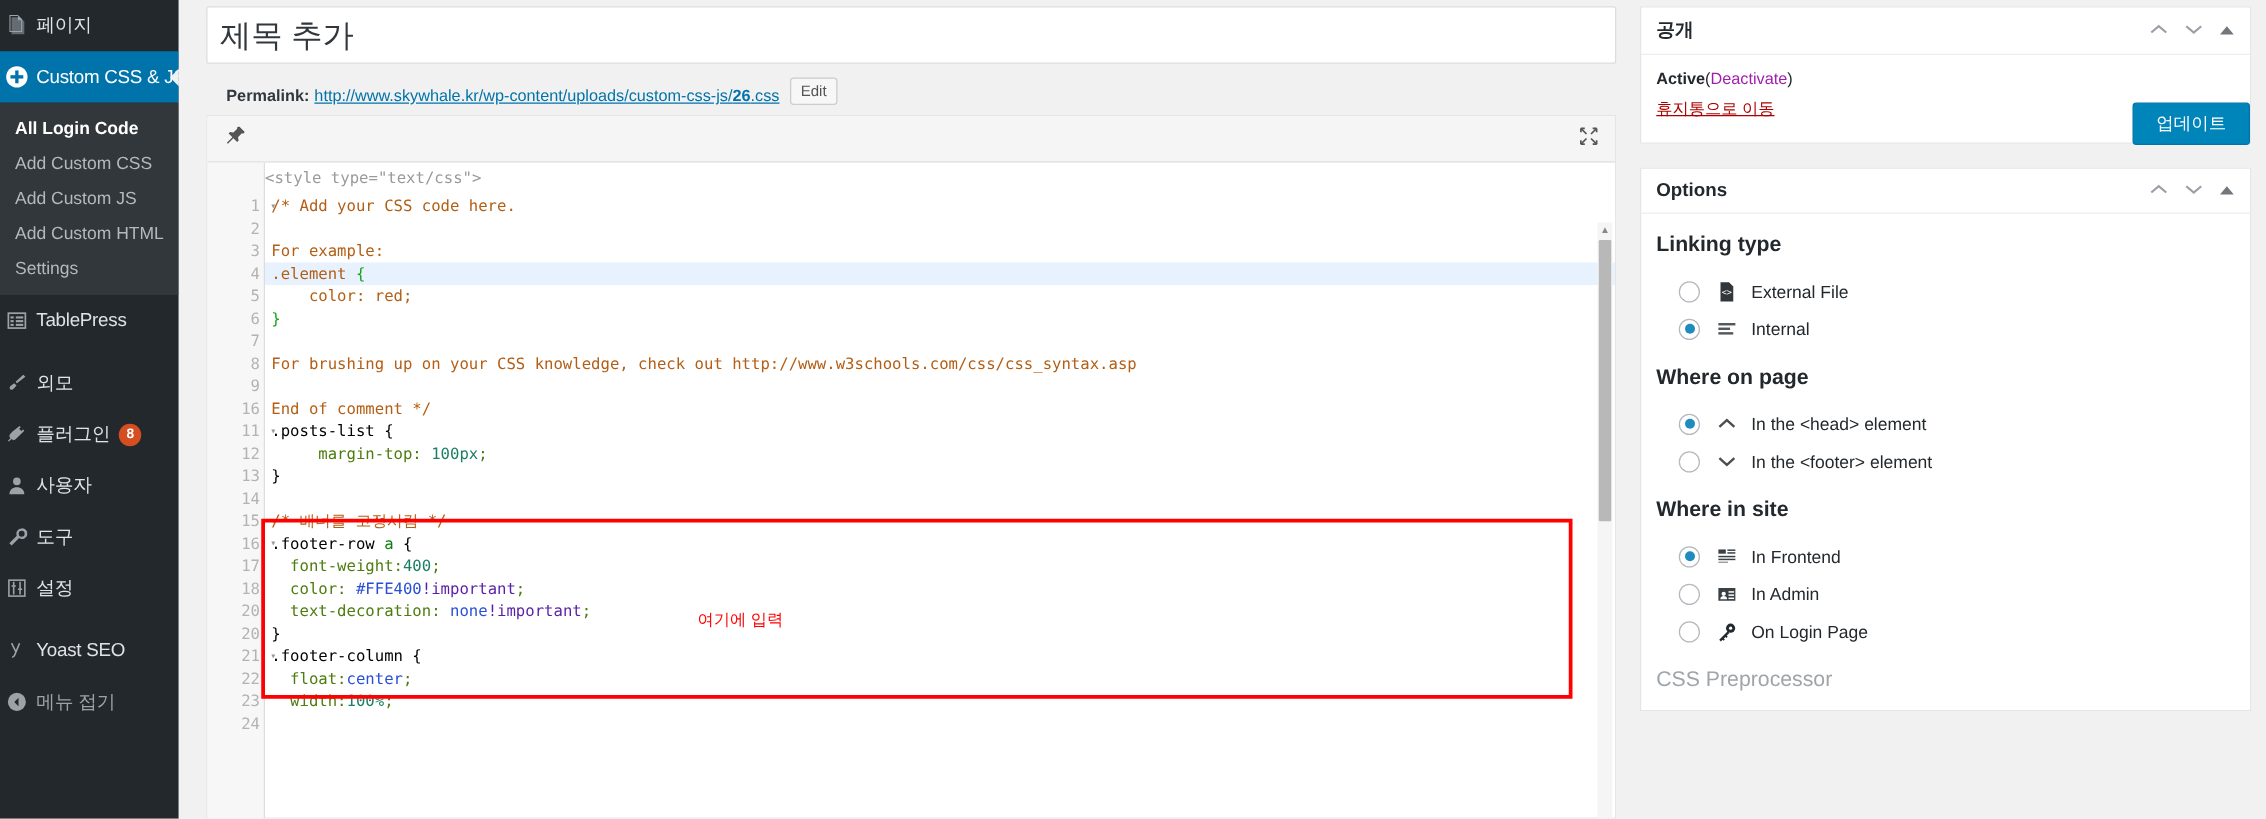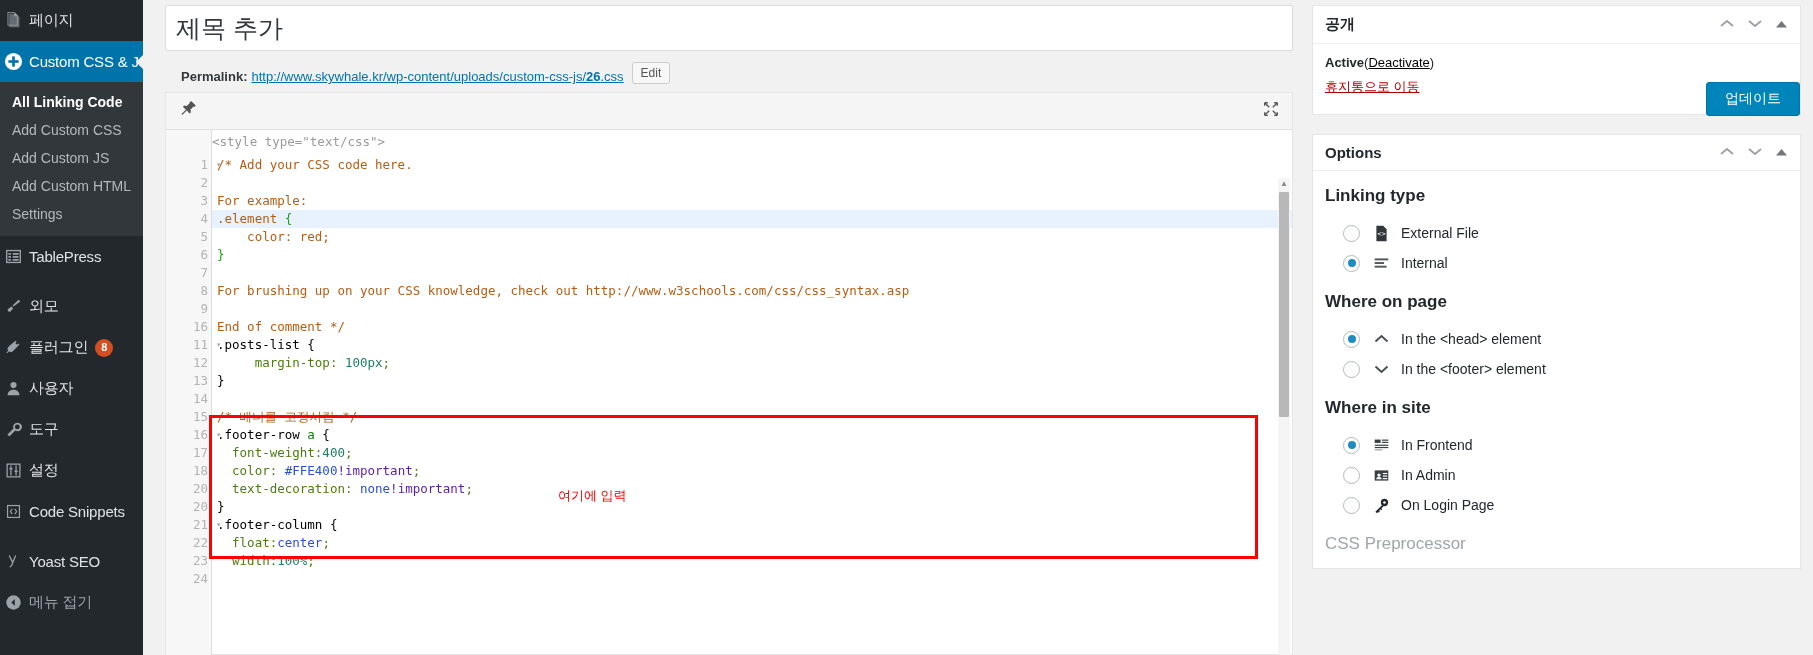--- a/index.html
+++ b/index.html
@@ -169,21 +169,21 @@
     padding: 9px 12px 9px 12px; border-bottom: 1px solid #eee;
   }
   .pb-title { font-size: 15px; font-weight: bold; color: #23282d; }
   .pb-controls { display: flex; align-items: center; gap: 12px; color: #72777c; }
   .pb-controls span { cursor: pointer; font-size: 13px; line-height: 1; }
   .pb-body { padding: 11px 12px 12px 12px; }
 
   #publish-body { display: flex; flex-direction: column; position: relative; min-height: 70px; }
   .active-row { font-size: 13px; color: #23282d; margin-bottom: 8px; }
   .active-row b { font-weight: bold; }
-  .active-row a { color: #000000; text-decoration: underline; }
+  .active-row a { color: #a21caf; }
   .trash-link {
     color: #a00; text-decoration: underline; font-size: 13px; cursor: pointer;
   }
   #update-btn {
     position: absolute; right: 0; bottom: -2px;
     background: #0085ba; border: 1px solid #0073aa;
     color: #fff; font-size: 14px; padding: 7px 18px;
     border-radius: 3px; cursor: pointer;
     font-family: "Liberation Sans", sans-serif;
   }
@@ -236,21 +236,21 @@
         <svg width="19" height="19" viewBox="0 0 20 20" fill="currentColor">
             <circle cx="10" cy="10" r="9"></circle>
             <rect x="8.6" y="4.6" width="2.8" height="10.8" fill="#0073aa"></rect>
             <rect x="4.6" y="8.6" width="10.8" height="2.8" fill="#0073aa"></rect>
           </svg>
       </span>
       <span class="mi-label">Custom CSS &amp; JS</span>
     </div>
 
     <div id="submenu">
-      <a class="submenu-item current">All Linking Code</a>
+      <a class="submenu-item current">All Login Code</a>
       <a class="submenu-item">Add Custom CSS</a>
       <a class="submenu-item">Add Custom JS</a>
       <a class="submenu-item">Add Custom HTML</a>
       <a class="submenu-item">Settings</a>
     </div>
 
     <div class="menu-item">
       <span class="mi-icon">
         <svg width="17" height="17" viewBox="0 0 20 20" fill="currentColor">
             <rect x="2" y="3" width="16" height="14" stroke="currentColor" stroke-width="1.6" fill="none"></rect>
@@ -311,29 +311,20 @@
             <rect x="2.5" y="2.5" width="15" height="15"></rect>
             <line x1="7" y1="4" x2="7" y2="16"></line>
             <line x1="13" y1="4" x2="13" y2="16"></line>
             <line x1="5" y1="8" x2="9" y2="8"></line>
             <line x1="11" y1="11" x2="15" y2="11"></line>
           </svg>
       </span>
       <span class="mi-label">설정</span>
     </div>
 
-    <div class="menu-item">
-      <span class="mi-icon">
-        <svg width="17" height="17" viewBox="0 0 20 20" fill="none" stroke="currentColor" stroke-width="1.4">
-            <rect x="3" y="3" width="14" height="14"></rect>
-            <path d="M8.5 7L6.3 10l2.2 3M11.5 7l2.2 3-2.2 3" stroke-width="1.3"></path>
-          </svg>
-      </span>
-      <span class="mi-label">Code Snippets</span>
-    </div>
 
     <div class="sep"></div>
 
     <div class="menu-item">
       <span class="mi-icon">
         <svg width="17" height="17" viewBox="0 0 20 20" fill="none" stroke="currentColor" stroke-width="1.5">
             <path d="M5 3l4 8M12.5 3L8 14c-.6 1.5-1.4 2.3-2.6 2.3"></path>
           </svg>
       </span>
       <span class="mi-label">Yoast SEO</span>

